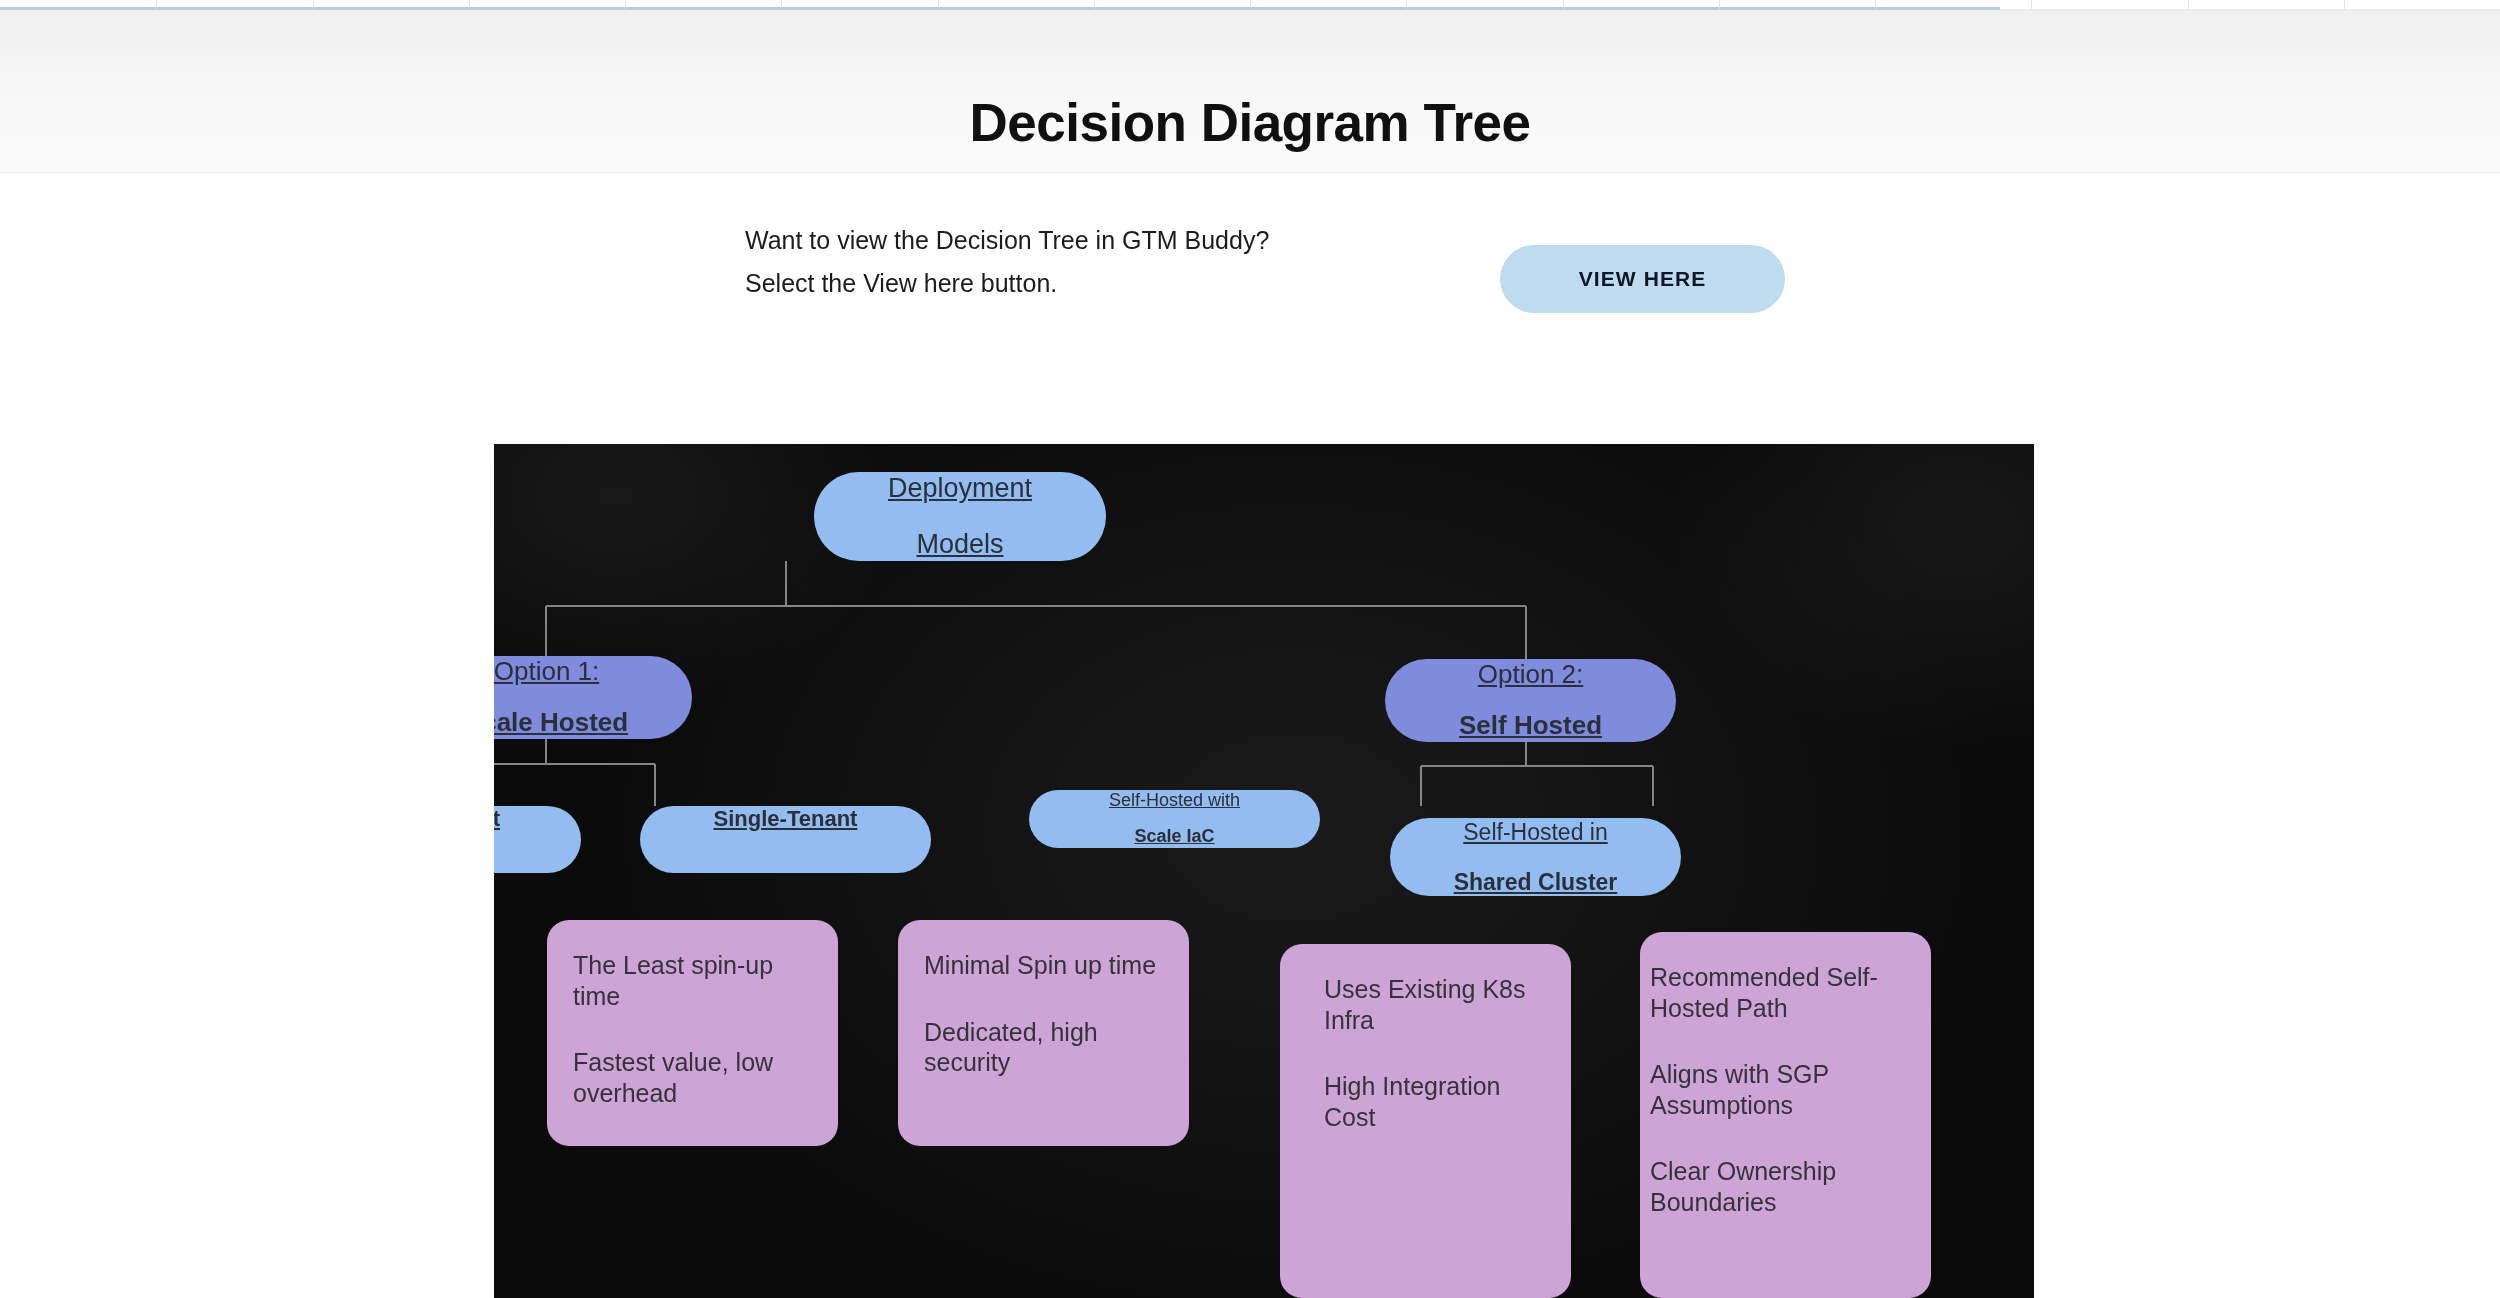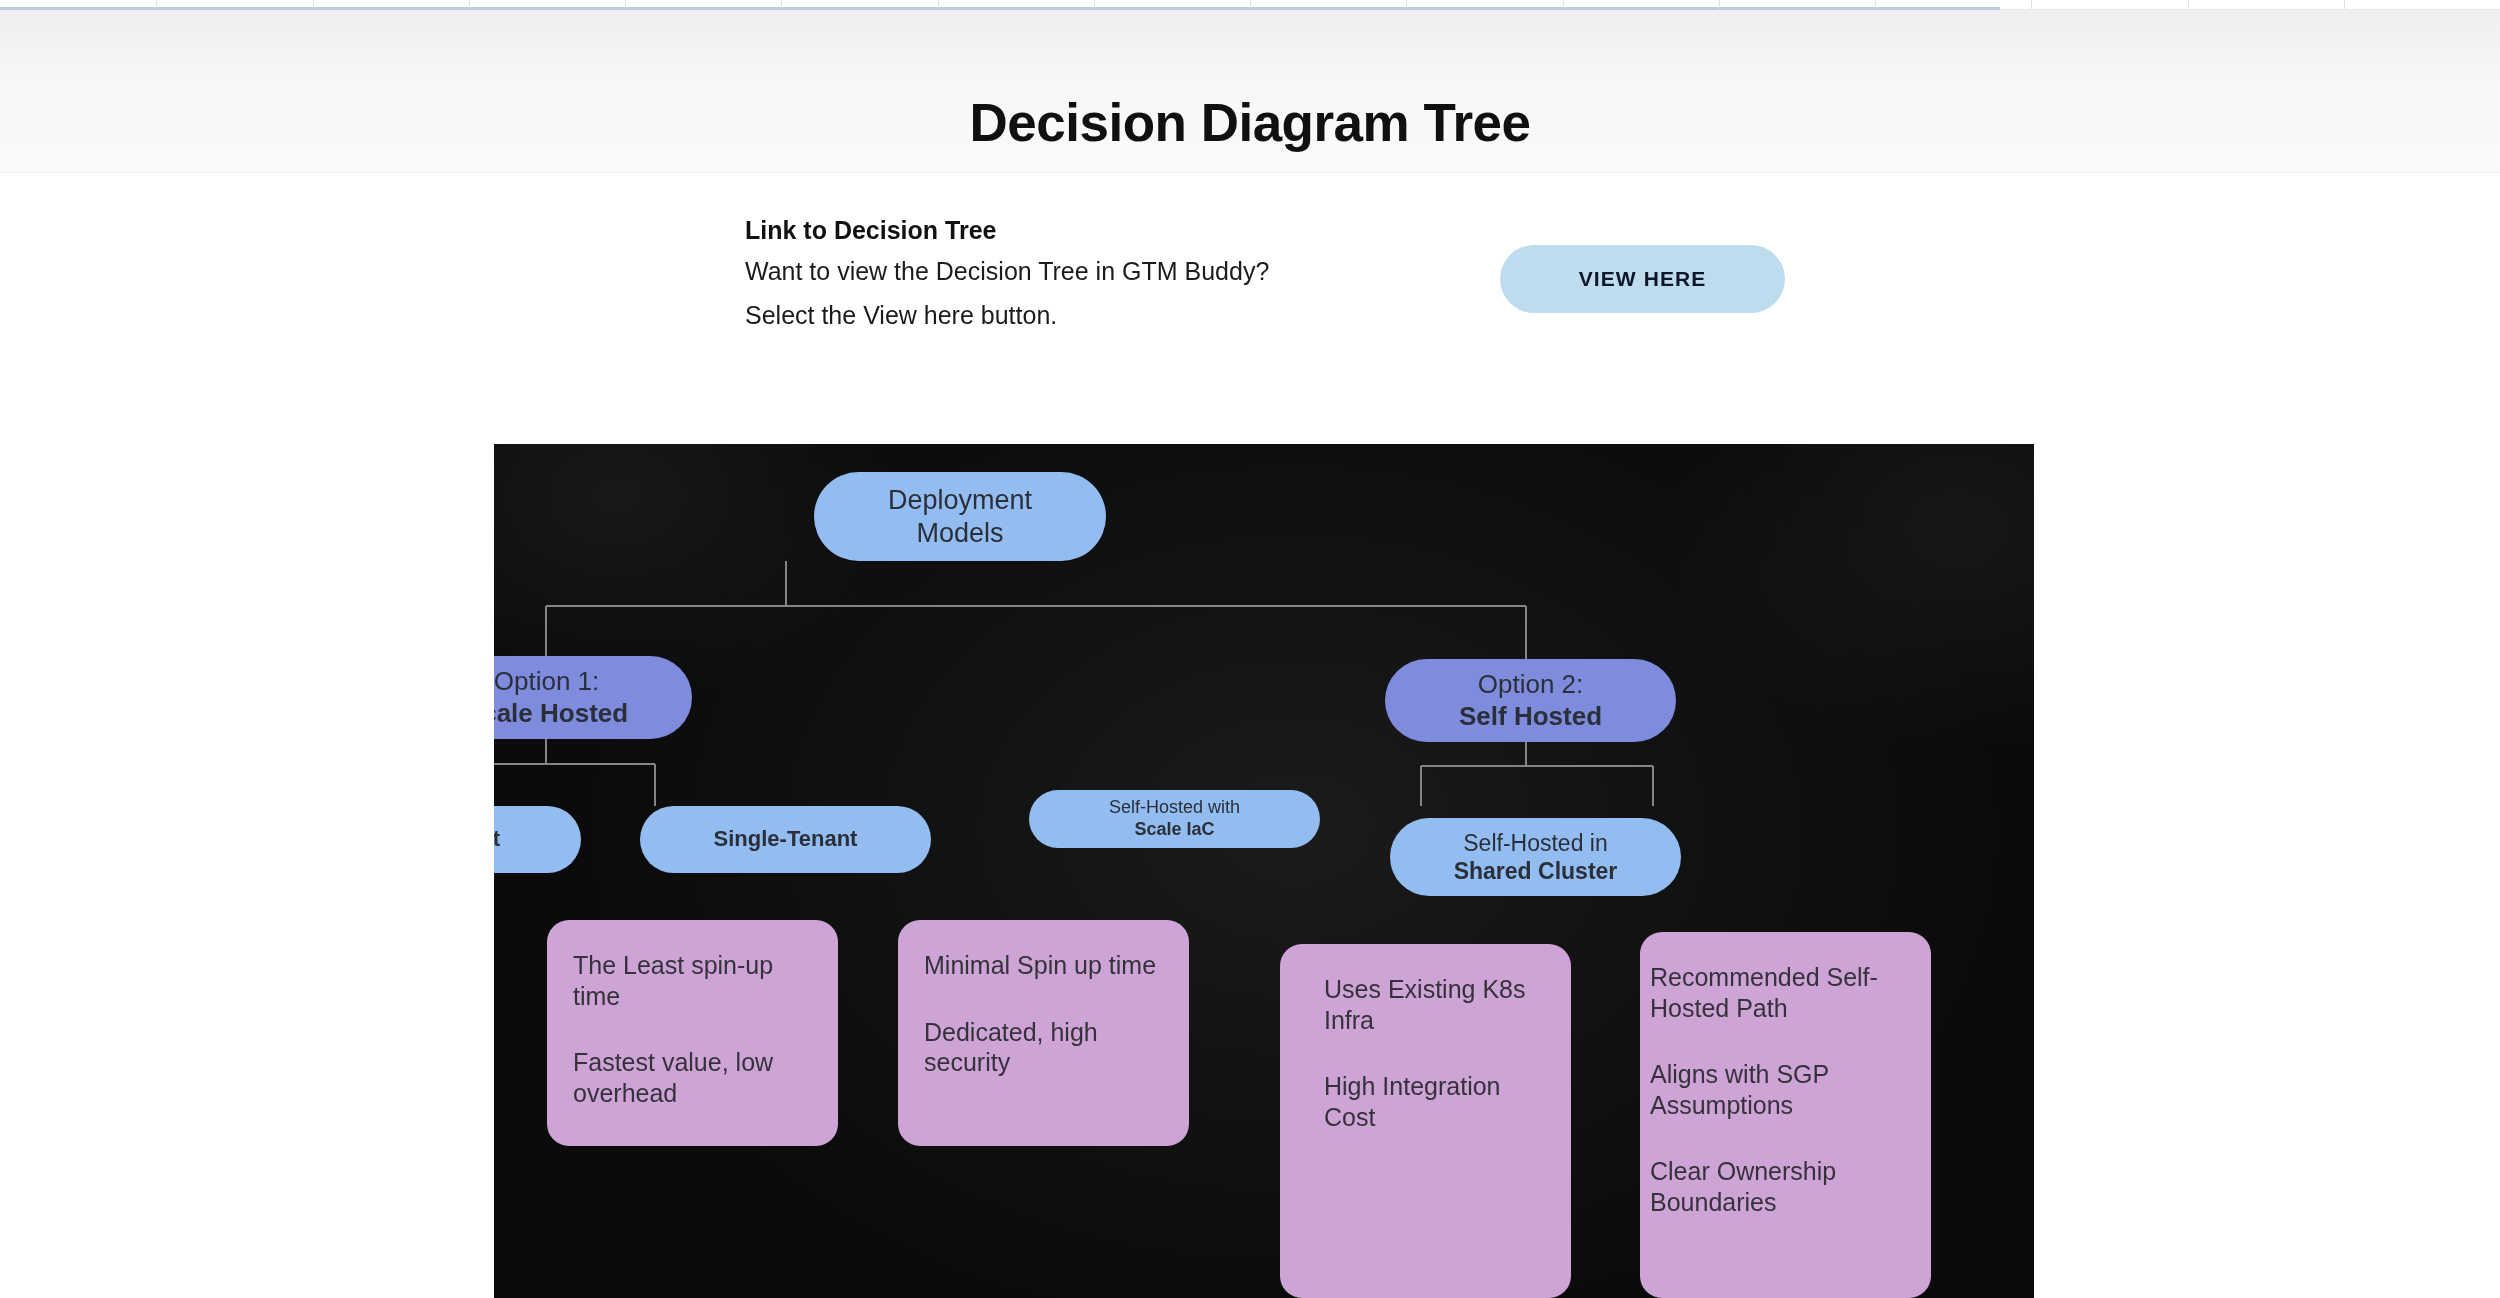--- a/index.html
+++ b/index.html
@@ -116,25 +116,26 @@
   #connector-layer {
     position: absolute;
     inset: 0;
   }
 
   .node {
     position: absolute;
     display: flex;
     flex-direction: column;
     align-items: center;
-    justify-content: center;
+    justify-content: space-between;
     text-align: center;
     color: #2a2f3a;
     line-height: 1.22;
     z-index: 3;
+    text-decoration: underline;
   }
   .node-pill-blue  { background: #93bcf0; border-radius: 999px; }
   .node-pill-purple{ background: #7f8bdd; border-radius: 999px; }
 
   .node-line-reg  { font-weight: normal; }
   .node-line-bold { font-weight: bold; }
 
   .card {
     position: absolute;
     background: #cda4d5;
@@ -170,21 +171,20 @@
     <div class="progress-tick" style="left: 2031px;"></div>
     <div class="progress-tick" style="left: 2188px;"></div>
     <div class="progress-tick" style="left: 2344px;"></div>
   </div>
 
 <div id="header-band">
   <h1 id="page-title">Decision Diagram Tree</h1>
 </div>
 
 <div id="link-section">
-  <div id="link-heading">Link to Decision Tree</div>
   <div class="link-line">Want to view the Decision Tree in GTM Buddy?</div>
   <div class="link-line">Select the View here button.</div>
   <button id="view-here-button">VIEW HERE</button>
 </div>
 
 <div id="diagram-canvas">
 
   <svg id="connector-layer" width="1540" height="854" viewBox="0 0 1540 854" fill="none">
     <g stroke="#858585" stroke-width="2.4" fill="none" shape-rendering="crispEdges">
 

